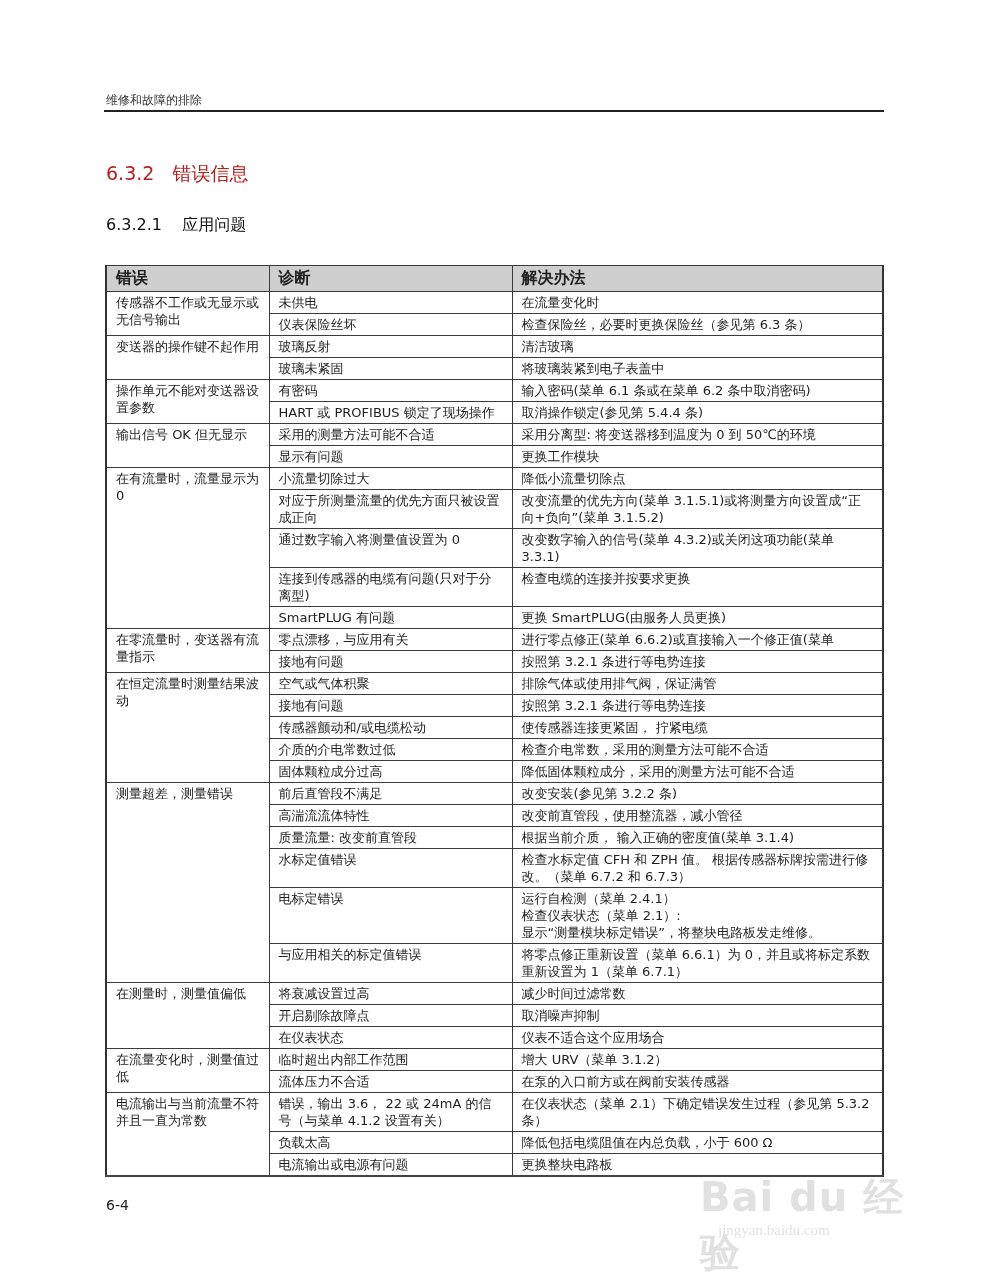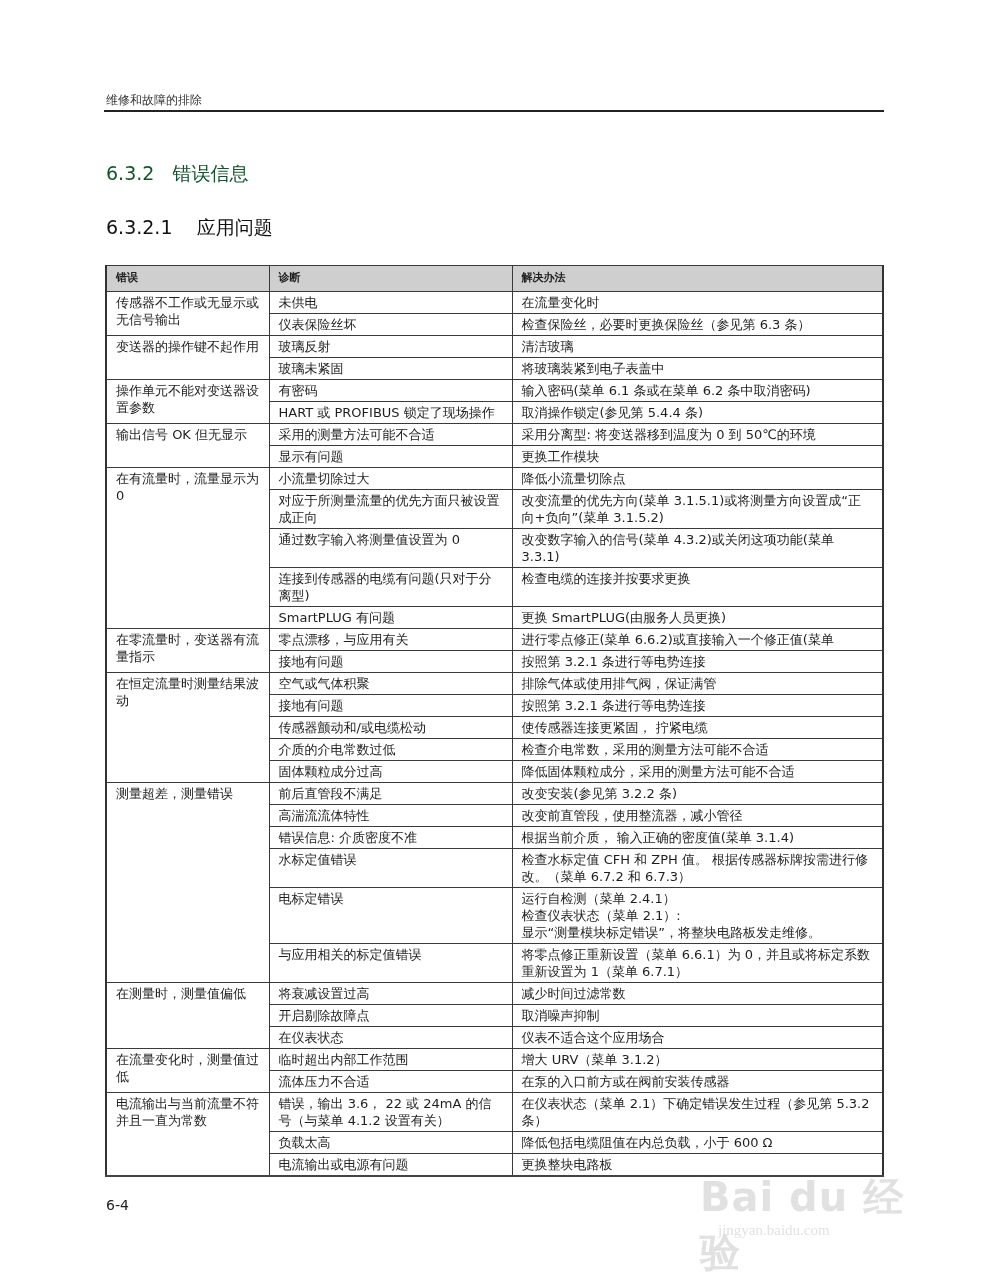--- a/index.html
+++ b/index.html
@@ -1,31 +1,31 @@
 <!DOCTYPE html>
 <html><head>
 <meta charset="utf-8">
 <style>
   html, body { margin:0; padding:0; background:#ffffff; }
   body { width:986px; height:1280px; position:relative; overflow:hidden;
          font-family:"DejaVu Sans", "Liberation Sans", sans-serif; color:#1a1a1a; }
   .running-head { position:absolute; left:106px; top:92px; font-size:12px; color:#333;
                   font-family:"DejaVu Serif", "Liberation Serif", serif; }
   .head-rule { position:absolute; left:104px; top:110px; width:780px; height:0; border-top:2px solid #222; }
-  .h2 { position:absolute; left:106px; top:161px; font-size:19px; color:#14532d; white-space:pre; }
-  .h3 { position:absolute; left:106px; top:215px; font-size:19px; color:#111; white-space:pre; }
+  .h2 { position:absolute; left:106px; top:161px; font-size:19px; color:#b91c1c; white-space:pre; }
+  .h3 { position:absolute; left:106px; top:215px; font-size:16px; color:#111; white-space:pre; }
   table.err { position:absolute; left:105px; top:265px; width:777px; border-collapse:collapse;
               table-layout:fixed; font-size:13px; line-height:17px;
               font-family:"DejaVu Sans", "Liberation Sans", sans-serif; }
   table.err col.c1 { width:163px; }
   table.err col.c2 { width:243px; }
   table.err col.c3 { width:371px; }
   table.err th, table.err td { border:1px solid #3a3a3a; padding:2px 9px 2px 9px; vertical-align:top;
                                text-align:left; font-weight:normal; color:#1e1e1e; }
-  table.err th { background:#cfcfcf; height:20px; font-weight:bold; font-size:11px; padding-top:3px; }
+  table.err th { background:#cfcfcf; height:20px; font-weight:bold; font-size:16px; padding-top:3px; }
   table.err td { height:17px; }
   table.err { border-left:2px solid #333; border-right:2px solid #333; border-bottom:2px solid #444; }
   td.vc { vertical-align:middle; }
   .page-num { position:absolute; left:106px; top:1197px; font-size:14px; color:#222;text-align:right; }
   .watermark { position:absolute; left:690px; top:1170px; width:240px; height:80px; opacity:0.35; }
   .wm-logo { position:absolute; left:10px; top:0; font-size:40px; font-weight:bold; color:#aaa;
              letter-spacing:1px; font-family:"DejaVu Sans", sans-serif; }
   .wm-url { position:absolute; left:28px; top:52px; font-size:15px; color:#aaa; font-family:Liberation Serif, serif; }
 </style>
 </head>
@@ -150,21 +150,21 @@
     <tr>
       <td rowspan="6">测量超差，测量错误</td>
       <td>前后直管段不满足</td>
       <td>改变安装(参见第 3.2.2 条)</td>
     </tr>
     <tr>
       <td>高湍流流体特性</td>
       <td>改变前直管段，使用整流器，减小管径</td>
     </tr>
     <tr>
-      <td>错误信息: 介质密度不准</td>
+      <td>质量流量: 改变前直管段</td>
       <td>根据当前介质， 输入正确的密度值(菜单 3.1.4)</td>
     </tr>
     <tr>
       <td>水标定值错误</td>
       <td>检查水标定值 CFH 和 ZPH 值。 根据传感器标牌按需进行修改。（菜单 6.7.2 和 6.7.3）</td>
     </tr>
     <tr>
       <td>电标定错误</td>
       <td>
         <div>运行自检测（菜单 2.4.1）</div>

